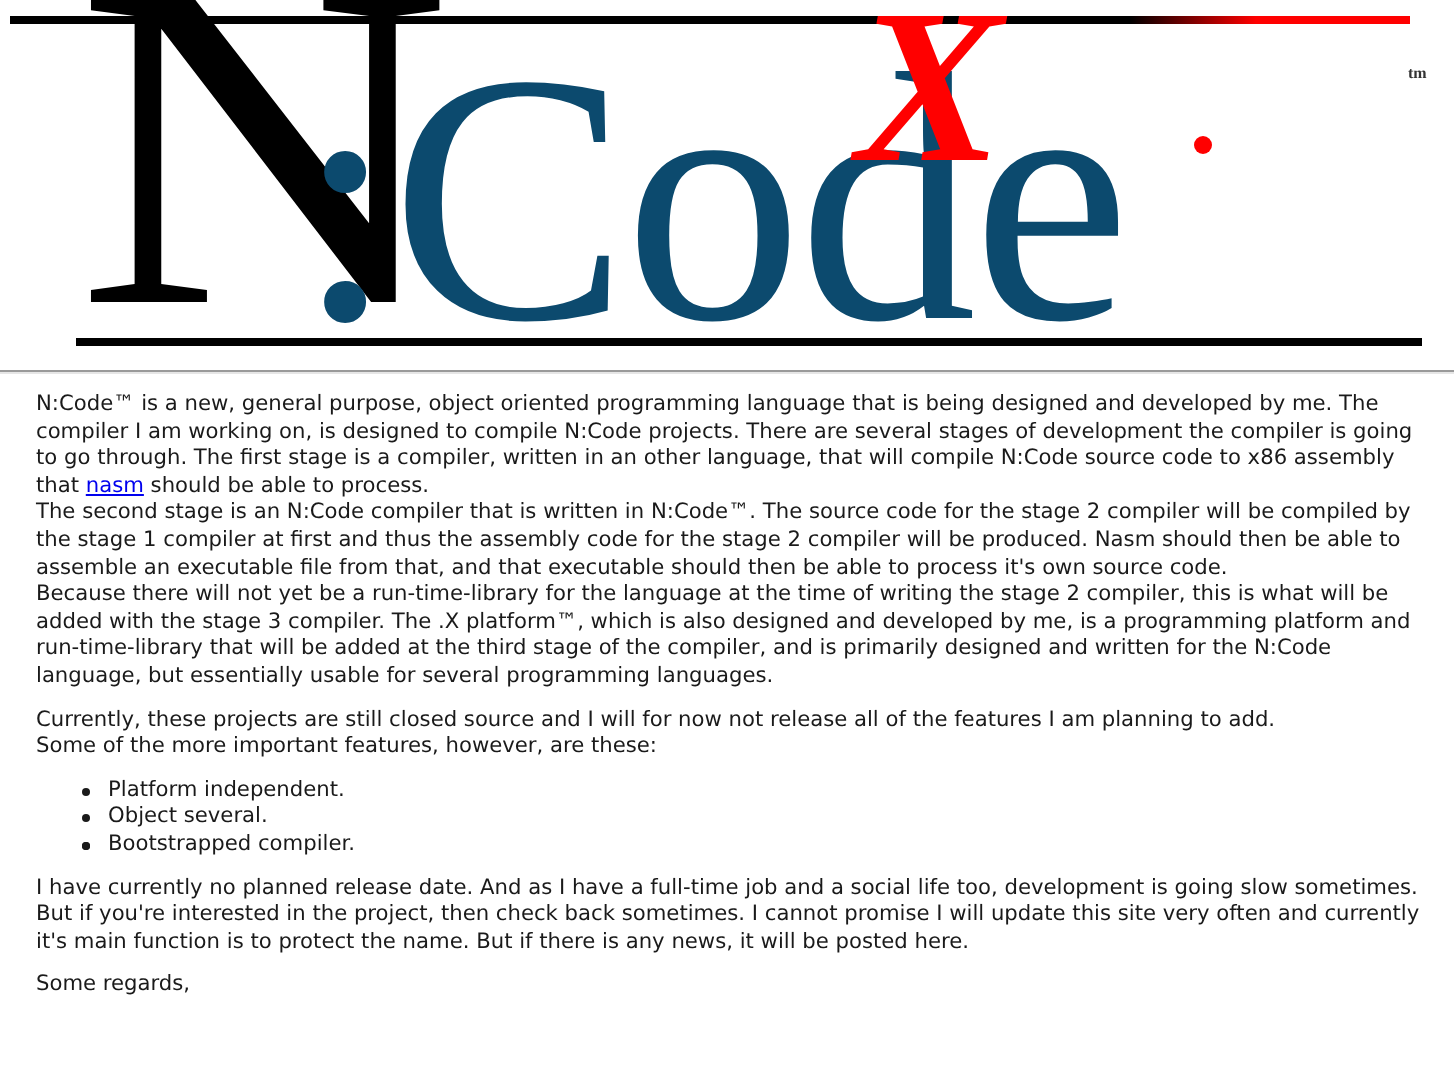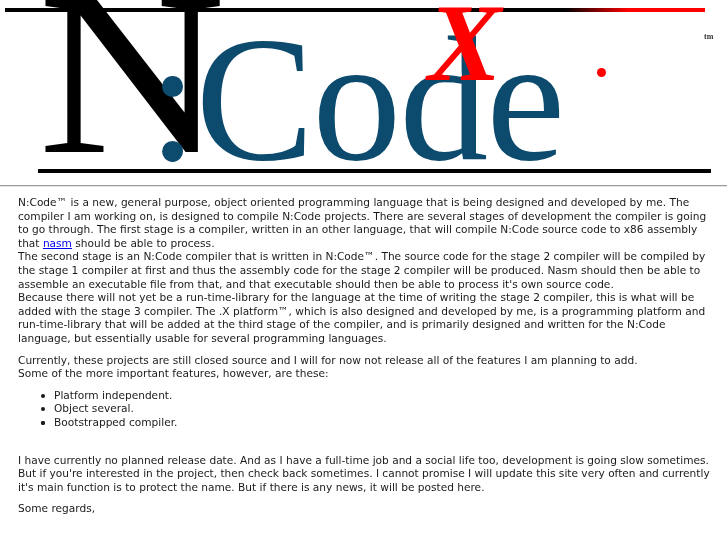--- a/index.html
+++ b/index.html
@@ -109,21 +109,21 @@
       position: absolute;
       left: 18px;
       top: 196px;
       width: 700px;
       line-height: 13.6px;
     }
     .content p {
       margin: 0 0 8px 0;
     }
     .content ul {
-      margin: 8px 0 24px 0;
+      margin: 8px 0 8px 0;
       padding-left: 36px;
       list-style: none;
     }
     .content ul li {
       position: relative;
       padding-left: 0;
     }
     .content ul li .bullet {
       position: absolute;
       left: -13px;

